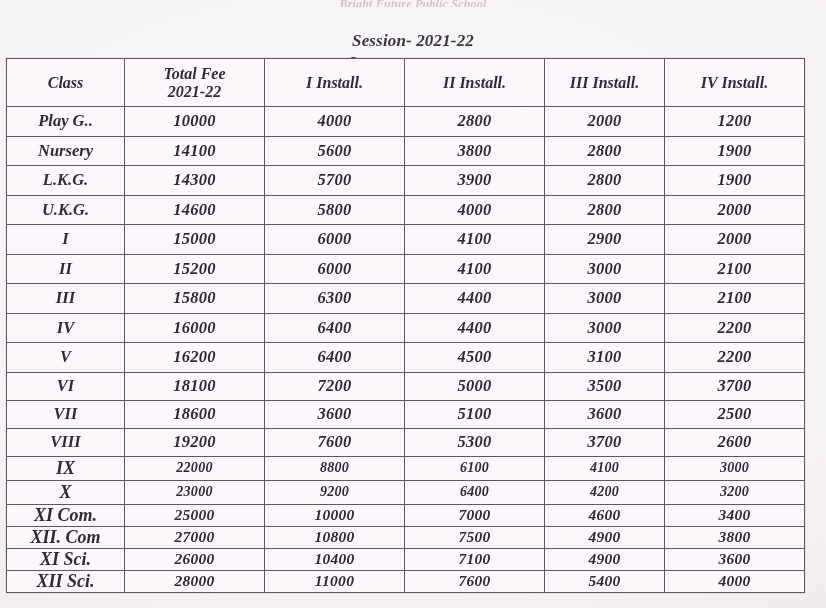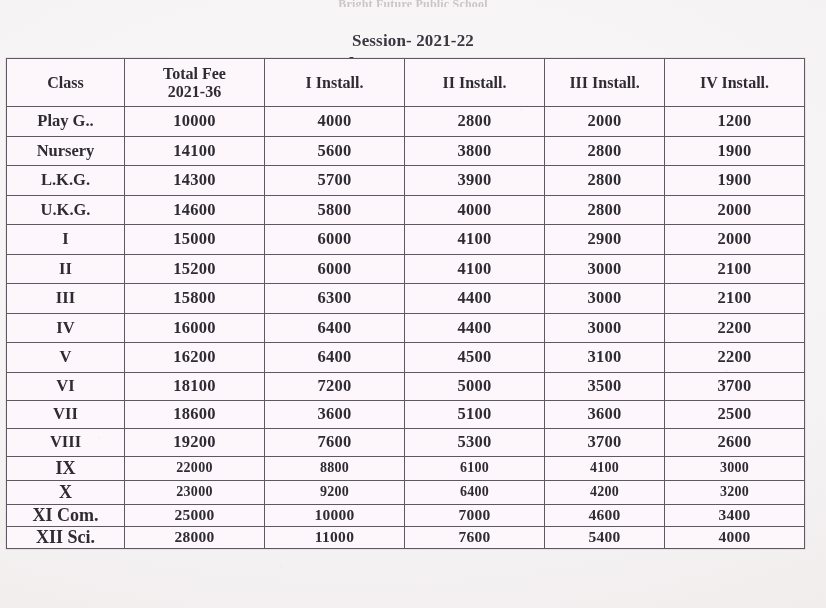--- a/index.html
+++ b/index.html
@@ -15,20 +15,21 @@
     overflow: hidden;
     position: relative;
   }
 
   
   #page {
     position: absolute;
     inset: 0;
     background:
       radial-gradient(ellipse 120% 90% at 45% 35%, #fbf8fa 0%, #f6f3f4 55%, #eeeaea 100%);
+    font-style: italic;
   }
 
   
   #noise {
     position: absolute;
     inset: 0;
     pointer-events: none;
     opacity: .33;
     background-image:
       radial-gradient(circle at 12% 72%, rgba(150,140,145,.16) 0 1px, transparent 1.6px),
@@ -165,21 +166,21 @@
         <col class="c-i">
       <col class="c-ii">
         <col class="c-iii">
         <col class="c-iv">
     </colgroup>
     <thead>
       <tr>
         <th>Class</th>
         <th>
           <span>Total Fee</span>
-          <span class="hdr2">2021-36</span>
+          <span class="hdr2">2021-22</span>
         </th>
         <th>I Install.</th>
         <th>II Install.</th>
         <th>III Install.</th>
         <th>IV Install.</th>
       </tr>
     </thead>
     <tbody id="fee-body">
         <tr class="tall">
           <td class="cls">Play G..</td>
@@ -295,20 +296,36 @@
         </tr>
         <tr class="shorter">
           <td class="cls">XI Com.</td>
           <td class="num">25000</td>
           <td class="num">10000</td>
           <td class="num">7000</td>
           <td class="num">4600</td>
           <td class="num">3400</td>
         </tr>
         <tr class="shorter">
+          <td class="cls">XII. Com</td>
+          <td class="num">27000</td>
+          <td class="num">10800</td>
+          <td class="num">7500</td>
+          <td class="num">4900</td>
+          <td class="num">3800</td>
+        </tr>
+        <tr class="shorter">
+          <td class="cls">XI Sci.</td>
+          <td class="num">26000</td>
+          <td class="num">10400</td>
+          <td class="num">7100</td>
+          <td class="num">4900</td>
+          <td class="num">3600</td>
+        </tr>
+        <tr class="shorter">
           <td class="cls">XII Sci.</td>
           <td class="num">28000</td>
           <td class="num">11000</td>
           <td class="num">7600</td>
           <td class="num">5400</td>
           <td class="num">4000</td>
         </tr>
       </tbody>
   </table>
 

